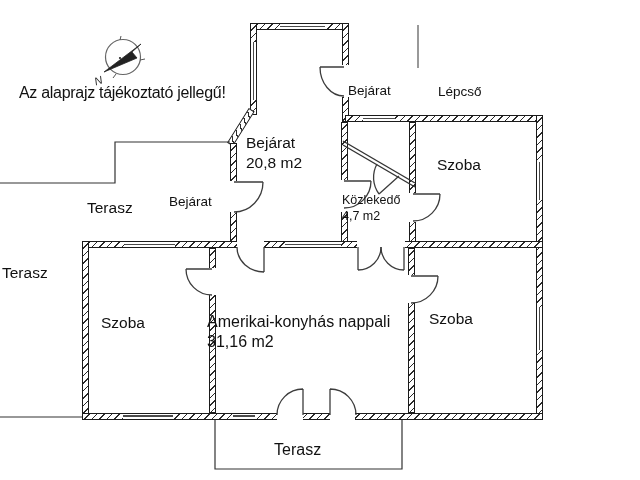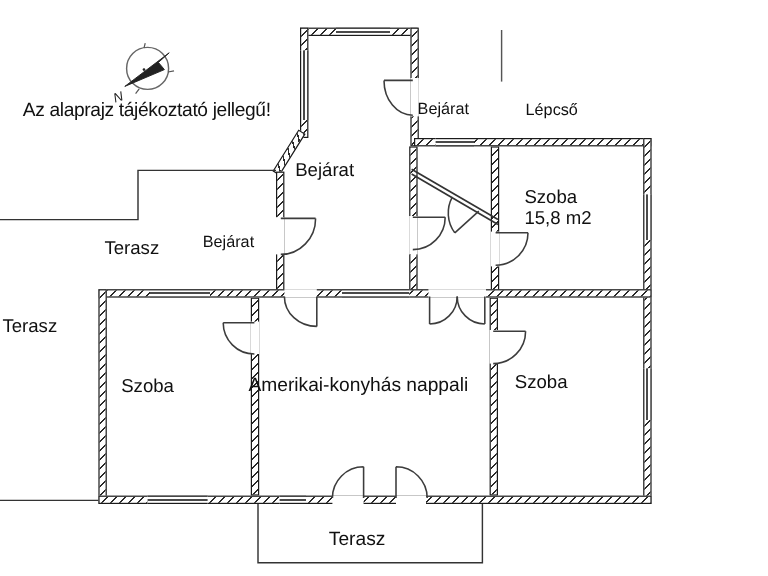--- a/index.html
+++ b/index.html
@@ -103,42 +103,47 @@
         <line x1="116" y1="74" x2="113" y2="78"></line>
       </g>
       <text x="94" y="84" font-size="11" font-style="italic" fill="#222" transform="rotate(-18 100 79)" font-family="Liberation Sans, sans-serif">N</text>
     </g>
   </svg>
 
   <div class="note" style="left:19px;top:84px;">Az alaprajz tájékoztató jellegű!</div>
 
   <div class="lbl" style="left:246px;top:133px;width:100px;line-height:20px;">
     <span>Bejárat</span>
+    <span class="l2">20,8 m2</span>
   </div>
 
   <div class="lbl" style="left:348px;top:82px;width:60px;font-size:13.5px;">Bejárat</div>
   <div class="lbl" style="left:438px;top:83px;width:60px;font-size:13.5px;">Lépcső</div>
 
 
   <div class="lbl" style="left:437px;top:156px;width:80px;">
     <span>Szoba</span>
-    <span class="l2">15,8 m2</span>
   </div>
 
+  <div class="lbl" style="left:342px;top:192px;width:80px;font-size:12.5px;line-height:16px;">
+    <span>Közlekedő</span>
+    <span class="l2">4,7 m2</span>
+  </div>
 
   <div class="lbl" style="left:87px;top:199px;width:80px;">Terasz</div>
   <div class="lbl" style="left:169px;top:193px;width:70px;font-size:13.5px;">Bejárat</div>
   <div class="lbl" style="left:2px;top:264px;width:58px;">Terasz</div>
 
   <div class="lbl" style="left:101px;top:314px;width:100px;">
     <span>Szoba</span>
   </div>
 
   <div class="lbl" style="left:207px;top:312px;width:220px;font-size:16px;line-height:20px;">
     <span>Amerikai-konyhás nappali</span>
+    <span class="l2">31,16 m2</span>
   </div>
 
   <div class="lbl" style="left:429px;top:310px;width:100px;">
     <span>Szoba</span>
   </div>
 
   <div class="lbl" style="left:274px;top:441px;width:80px;font-size:16px;">Terasz</div>
 
 </div>
 

